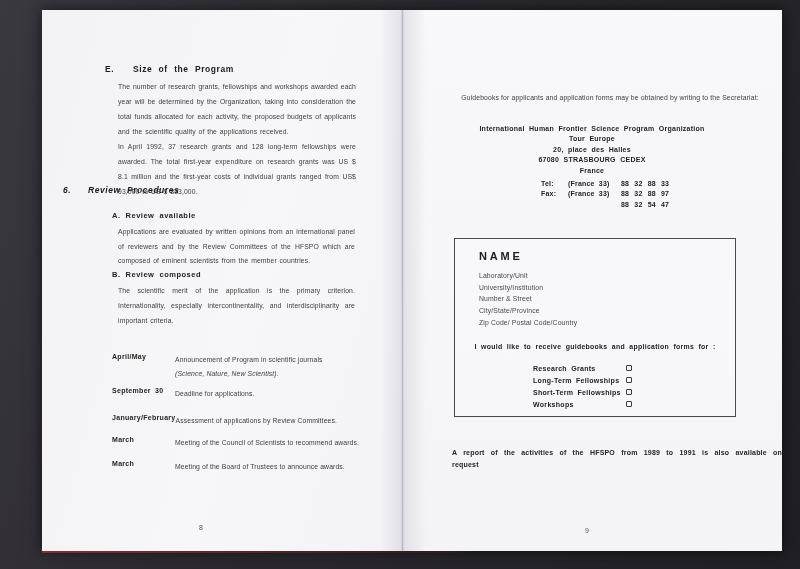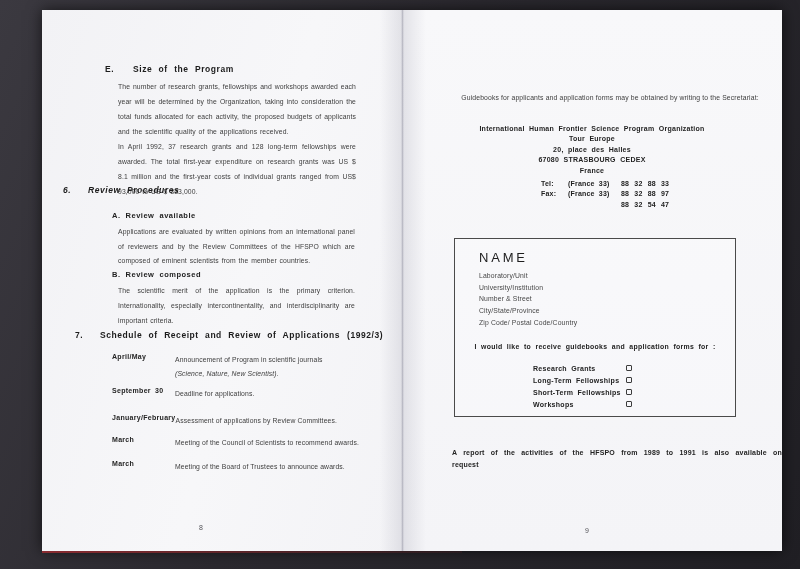--- a/index.html
+++ b/index.html
@@ -50,21 +50,21 @@
   .pagenum { font-size:7px; color:#55555a; }
 
   .intro { font-size:6.8px; color:#3d3d3d; letter-spacing:0.15px; text-align:center; }
   .addr { text-align:center; font-size:7px; font-weight:bold; color:#1f1f1f; letter-spacing:0.25px; word-spacing:2.2px; line-height:10.4px; }
   .contact-row { display:flex; font-size:7px; font-weight:bold; color:#222; line-height:10.4px; letter-spacing:0.2px; }
   .c-label { flex:0 0 27px; }
   .c-prefix { flex:0 0 53px; word-spacing:2px; }
   .c-num { word-spacing:3px; white-space:nowrap; }
 
   .form-box { border:1.4px solid #4a4a4a; background:rgba(255,255,255,0.25); }
-  .name-label { font-size:13px; font-weight:normal; color:#1d1d1d; letter-spacing:2.8px; }
+  .name-label { font-size:11px; font-weight:bold; color:#1d1d1d; letter-spacing:2.8px; }
   .field { font-size:6.8px; color:#474747; letter-spacing:0.15px; line-height:11.7px; }
   .request { width:100%; text-align:center; font-size:6.9px; font-weight:bold; color:#222; letter-spacing:0.3px; word-spacing:2.2px; }
   .opt-row { display:flex; align-items:center; height:12px; }
   .opt-label { flex:0 0 93px; font-size:7px; font-weight:bold; color:#222; letter-spacing:0.3px; word-spacing:2px; }
   .checkbox { width:5.5px; height:5.5px; border:1px solid #3c3c3c; border-radius:1px; background:transparent; }
 
   .footer-note { font-size:7px; font-weight:bold; color:#242424; letter-spacing:0.2px; line-height:11.5px; }
   .footer-note .l1 { text-align:justify; text-align-last:justify; }
 </style>
 </head>
@@ -87,24 +87,20 @@
     </div>
 
     <div class="abs sec-head" style="left:21px; top:175px;font-style:italic;">
       <span class="sec-num" style="width:25px;">6.</span><span>Review Procedures</span>
     </div>
     <div class="abs sub-head" style="left:70px; top:201px;">A. Review available</div>
     <div class="abs txt just para-a" style="left:76px; top:215px; width:237px;">Applications are evaluated by written opinions from an international panel of reviewers and by the Review Committees of the HFSPO which are composed of eminent scientists from the member countries.</div>
     <div class="abs sub-head" style="left:70px; top:260px;">B. Review composed</div>
     <div class="abs txt just para" style="left:76px; top:273px; width:237px;">The scientific merit of the application is the primary criterion. Internationality, especially intercontinentality, and interdisciplinarity are important criteria.</div>
 
-    <div class="abs sec-head" style="left:33px; top:320px; width:380px;">
-      <span class="sec-num" style="width:25px;">7.</span><span>Schedule of Receipt and Review of Applications</span>
-      <span class="abs" style="left:272px; top:0; word-spacing:0;">(1992/3)</span>
-    </div>
 
     <div class="abs sched-row" style="left:70px; top:343px;">
       <span class="sched-date">April/May</span>
       <span class="sched-desc">
         <span>Announcement of Program in scientific journals</span><br>
         <span class="it">(Science, Nature, New Scientist).</span>
       </span>
     </div>
     <div class="abs sched-row" style="left:70px; top:377px;">
       <span class="sched-date">September 30</span>

